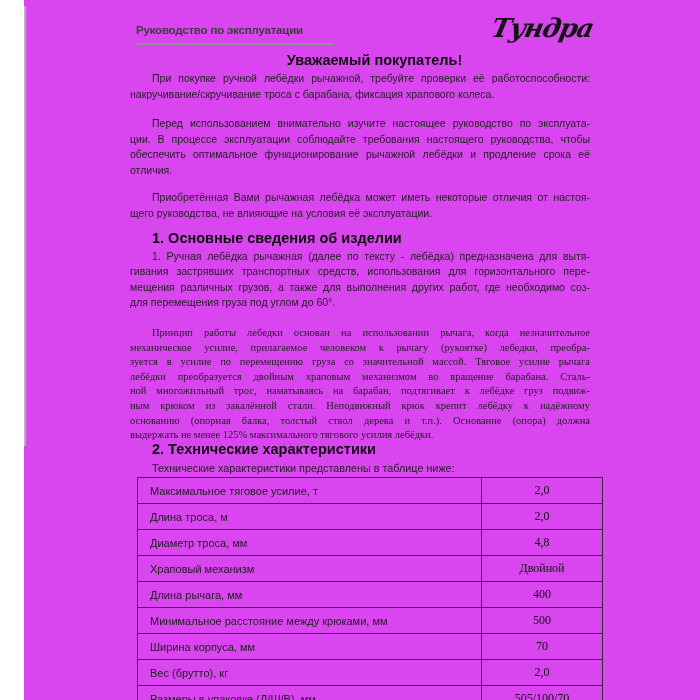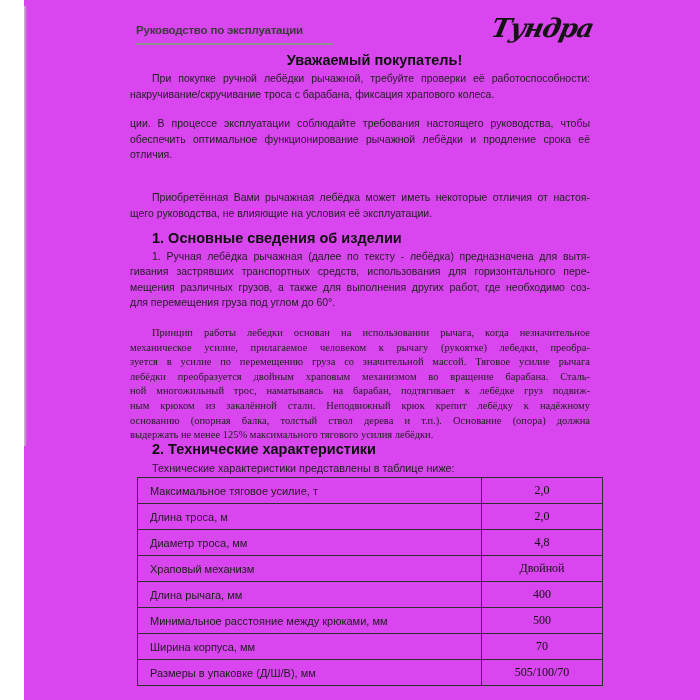--- a/index.html
+++ b/index.html
@@ -45,20 +45,21 @@
   <div class="logo">Тундра</div>
 
   <div class="content">
     <div class="title">Уважаемый покупатель!</div>
 
     <div class="para p1">
         <div class="tline first">При покупке ручной лебёдки рычажной, требуйте проверки её работоспособности:</div>
         <div class="tline lastline">накручивание/скручивание троса с барабана, фиксация храпового колеса.</div>
       </div>
     <div class="para p2">
+        <div class="tline first">Перед использованием внимательно изучите настоящее руководство по эксплуата-</div>
         <div class="tline">ции. В процессе эксплуатации соблюдайте требования настоящего руководства, чтобы</div>
         <div class="tline">обеспечить оптимальное функционирование рычажной лебёдки и продление срока её</div>
         <div class="tline lastline">отличия.</div>
       </div>
     <div class="para p3">
         <div class="tline first">Приобретённая Вами рычажная лебёдка может иметь некоторые отличия от настоя-</div>
         <div class="tline lastline">щего руководства, не влияющие на условия её эксплуатации.</div>
       </div>
 
     <div class="h h1">1. Основные сведения об изделии</div>
@@ -106,19 +107,23 @@
           </tr>
           <tr>
             <td class="name">Минимальное расстояние между крюками, мм</td>
             <td class="val">500</td>
           </tr>
           <tr>
             <td class="name">Ширина корпуса, мм</td>
             <td class="val">70</td>
           </tr>
           <tr>
+            <td class="name">Вес (брутто), кг</td>
+            <td class="val">2,0</td>
+          </tr>
+          <tr>
             <td class="name">Размеры в упаковке (Д/Ш/В), мм</td>
             <td class="val">505/100/70</td>
           </tr>
         </tbody>
     </table>
   </div>
 </div>
 
 </body></html>

